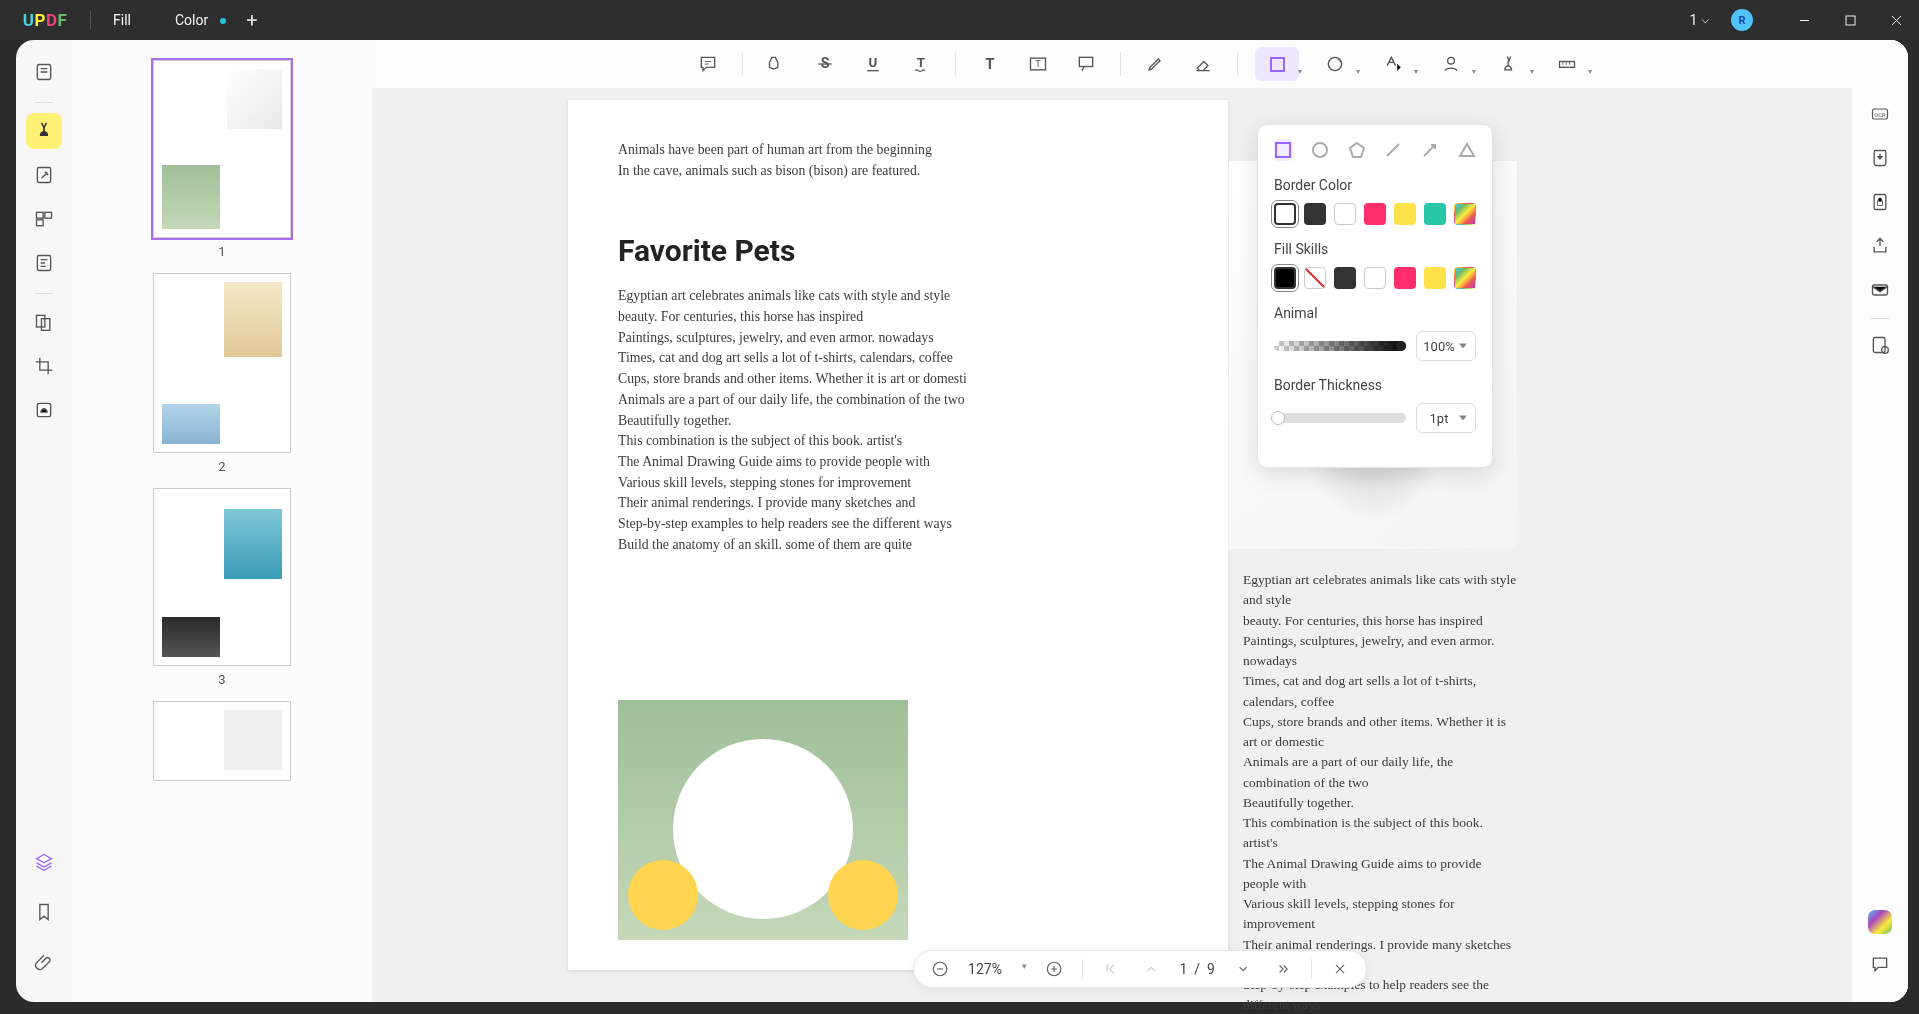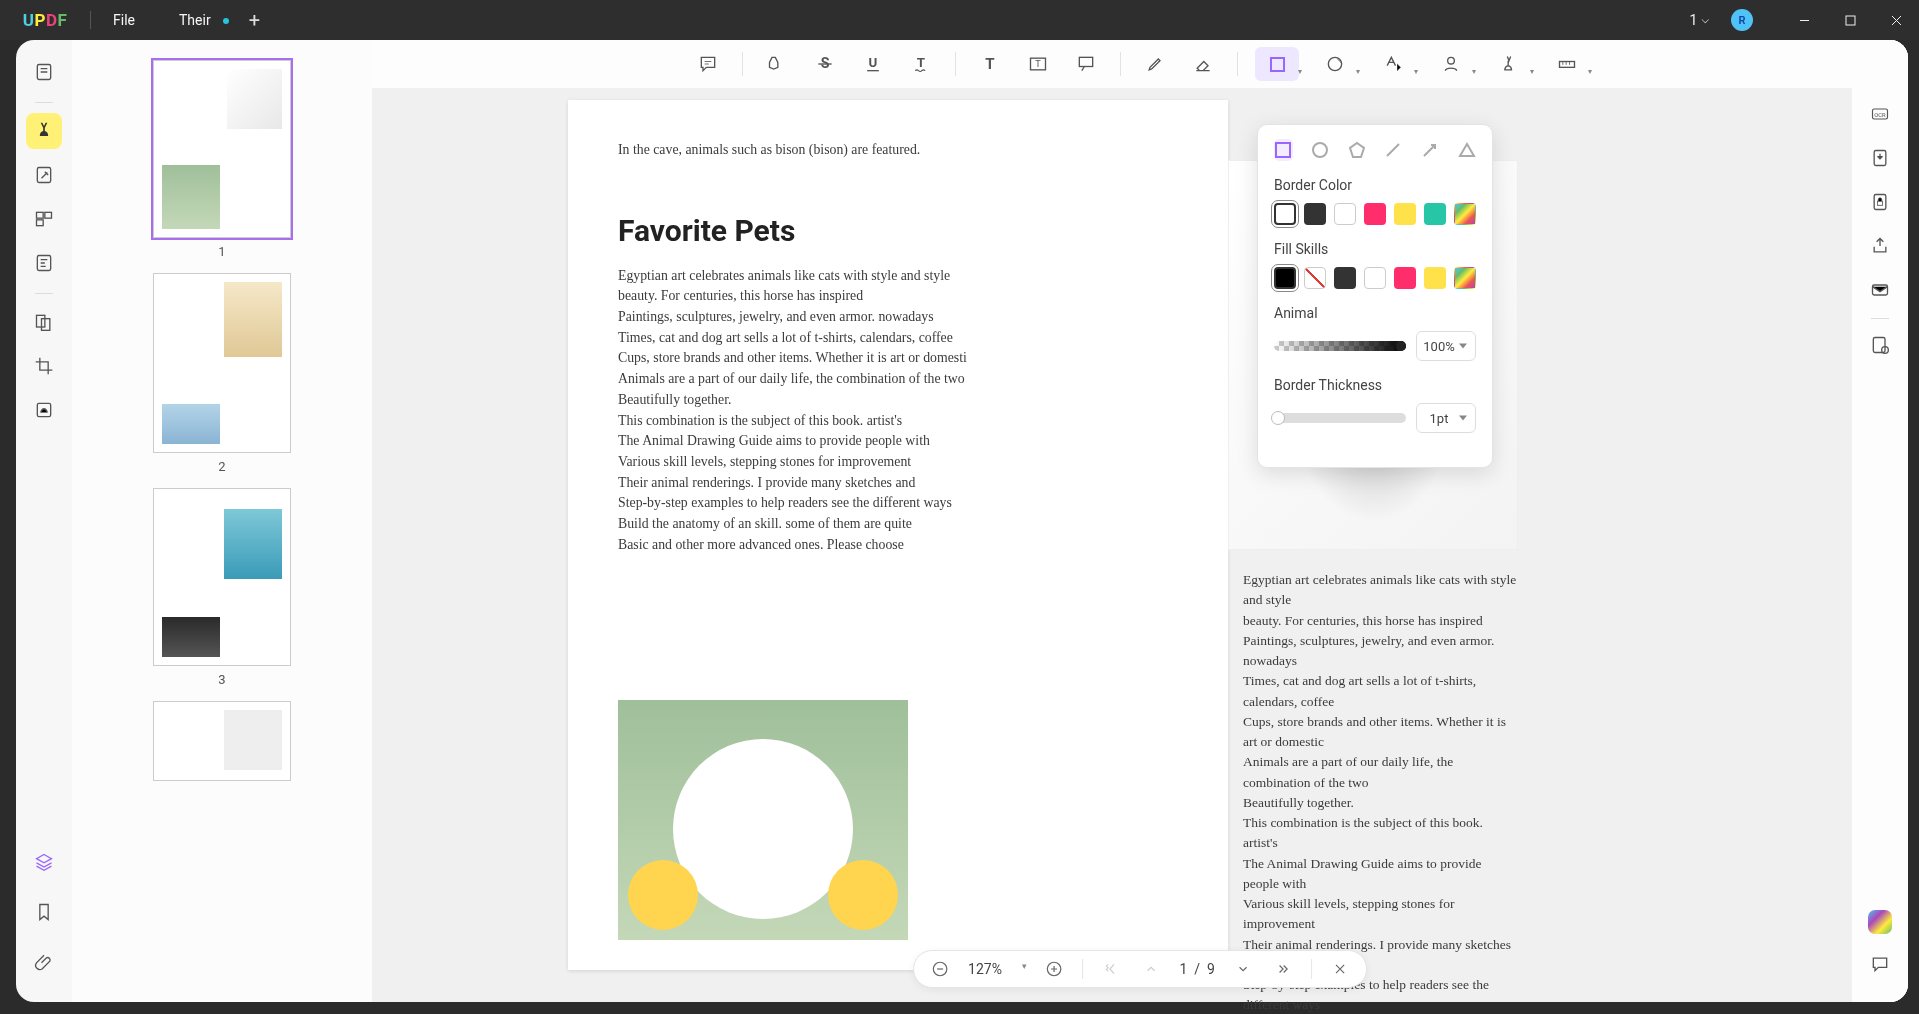--- a/index.html
+++ b/index.html
@@ -105,22 +105,22 @@
 .pageval{color:#444;font-size:14px}
 
 svg{overflow:visible}
 </style>
 </head>
 <body>
 
 <div class="titlebar">
  <div class="logo"><span class="u">U</span><span class="p">P</span><span class="d">D</span><span class="f">F</span></div>
  <div style="width:1px;height:18px;background:#555"></div>
- <div class="menu">File</div>
- <div class="menu help">Their</div>
+ <div class="menu">Fill</div>
+ <div class="menu help">Color</div>
  <div class="addtab">+</div>
  <div class="spacer"></div>
  <div class="winnum">
       <span>1</span>
       <span style="font-size:10px">⌵</span>
     </div>
  <div class="avatar">R</div>
  <div class="winbtn">
       <svg viewBox="0 0 11 11">
         <path stroke="#eee" d="M1 5.5h9"></path>
@@ -390,36 +390,36 @@
       <div class="ai"></div>
       <div class="rti" style="margin:0">
             <svg width="20" height="20" viewBox="0 0 24 24">
               <path fill="none" stroke="#555" stroke-width="1.6" d="M4 5h16v11H10l-4 4v-4H4V5z"></path>
             </svg>
           </div>
     </div>
   </div>
 
   <div class="page">
+   <p>Animals have been part of human art from the beginning</p>
    <p>In the cave, animals such as bison (bison) are featured.</p>
    <h1><br><span>Favorite Pets</span></h1>
    <p>Egyptian art celebrates animals like cats with style and style</p>
    <p>beauty. For centuries, this horse has inspired</p>
    <p>Paintings, sculptures, jewelry, and even armor. nowadays</p>
    <p>Times, cat and dog art sells a lot of t-shirts, calendars, coffee</p>
    <p>Cups, store brands and other items. Whether it is art or domesti</p>
    <p>Animals are a part of our daily life, the combination of the two</p>
    <p>Beautifully together.</p>
    <p>This combination is the subject of this book. artist's</p>
    <p>The Animal Drawing Guide aims to provide people with</p>
    <p>Various skill levels, stepping stones for improvement</p>
    <p>Their animal renderings. I provide many sketches and</p>
    <p>Step-by-step examples to help readers see the different ways</p>
    <p>Build the anatomy of an skill. some of them are quite</p>
-   <p>Basic and other more advanced ones. Please choose</p>
    <div class="pimg dog">
           <div class="dogsketch"></div>
         </div>
    <div class="pimg emb"></div>
    <div class="rtxt">
     <p>Egyptian art celebrates animals like cats with style and style</p>
     <p>beauty. For centuries, this horse has inspired</p>
     <p>Paintings, sculptures, jewelry, and even armor. nowadays</p>
     <p>Times, cat and dog art sells a lot of t-shirts, calendars, coffee</p>
     <p>Cups, store brands and other items. Whether it is art or domestic</p>

